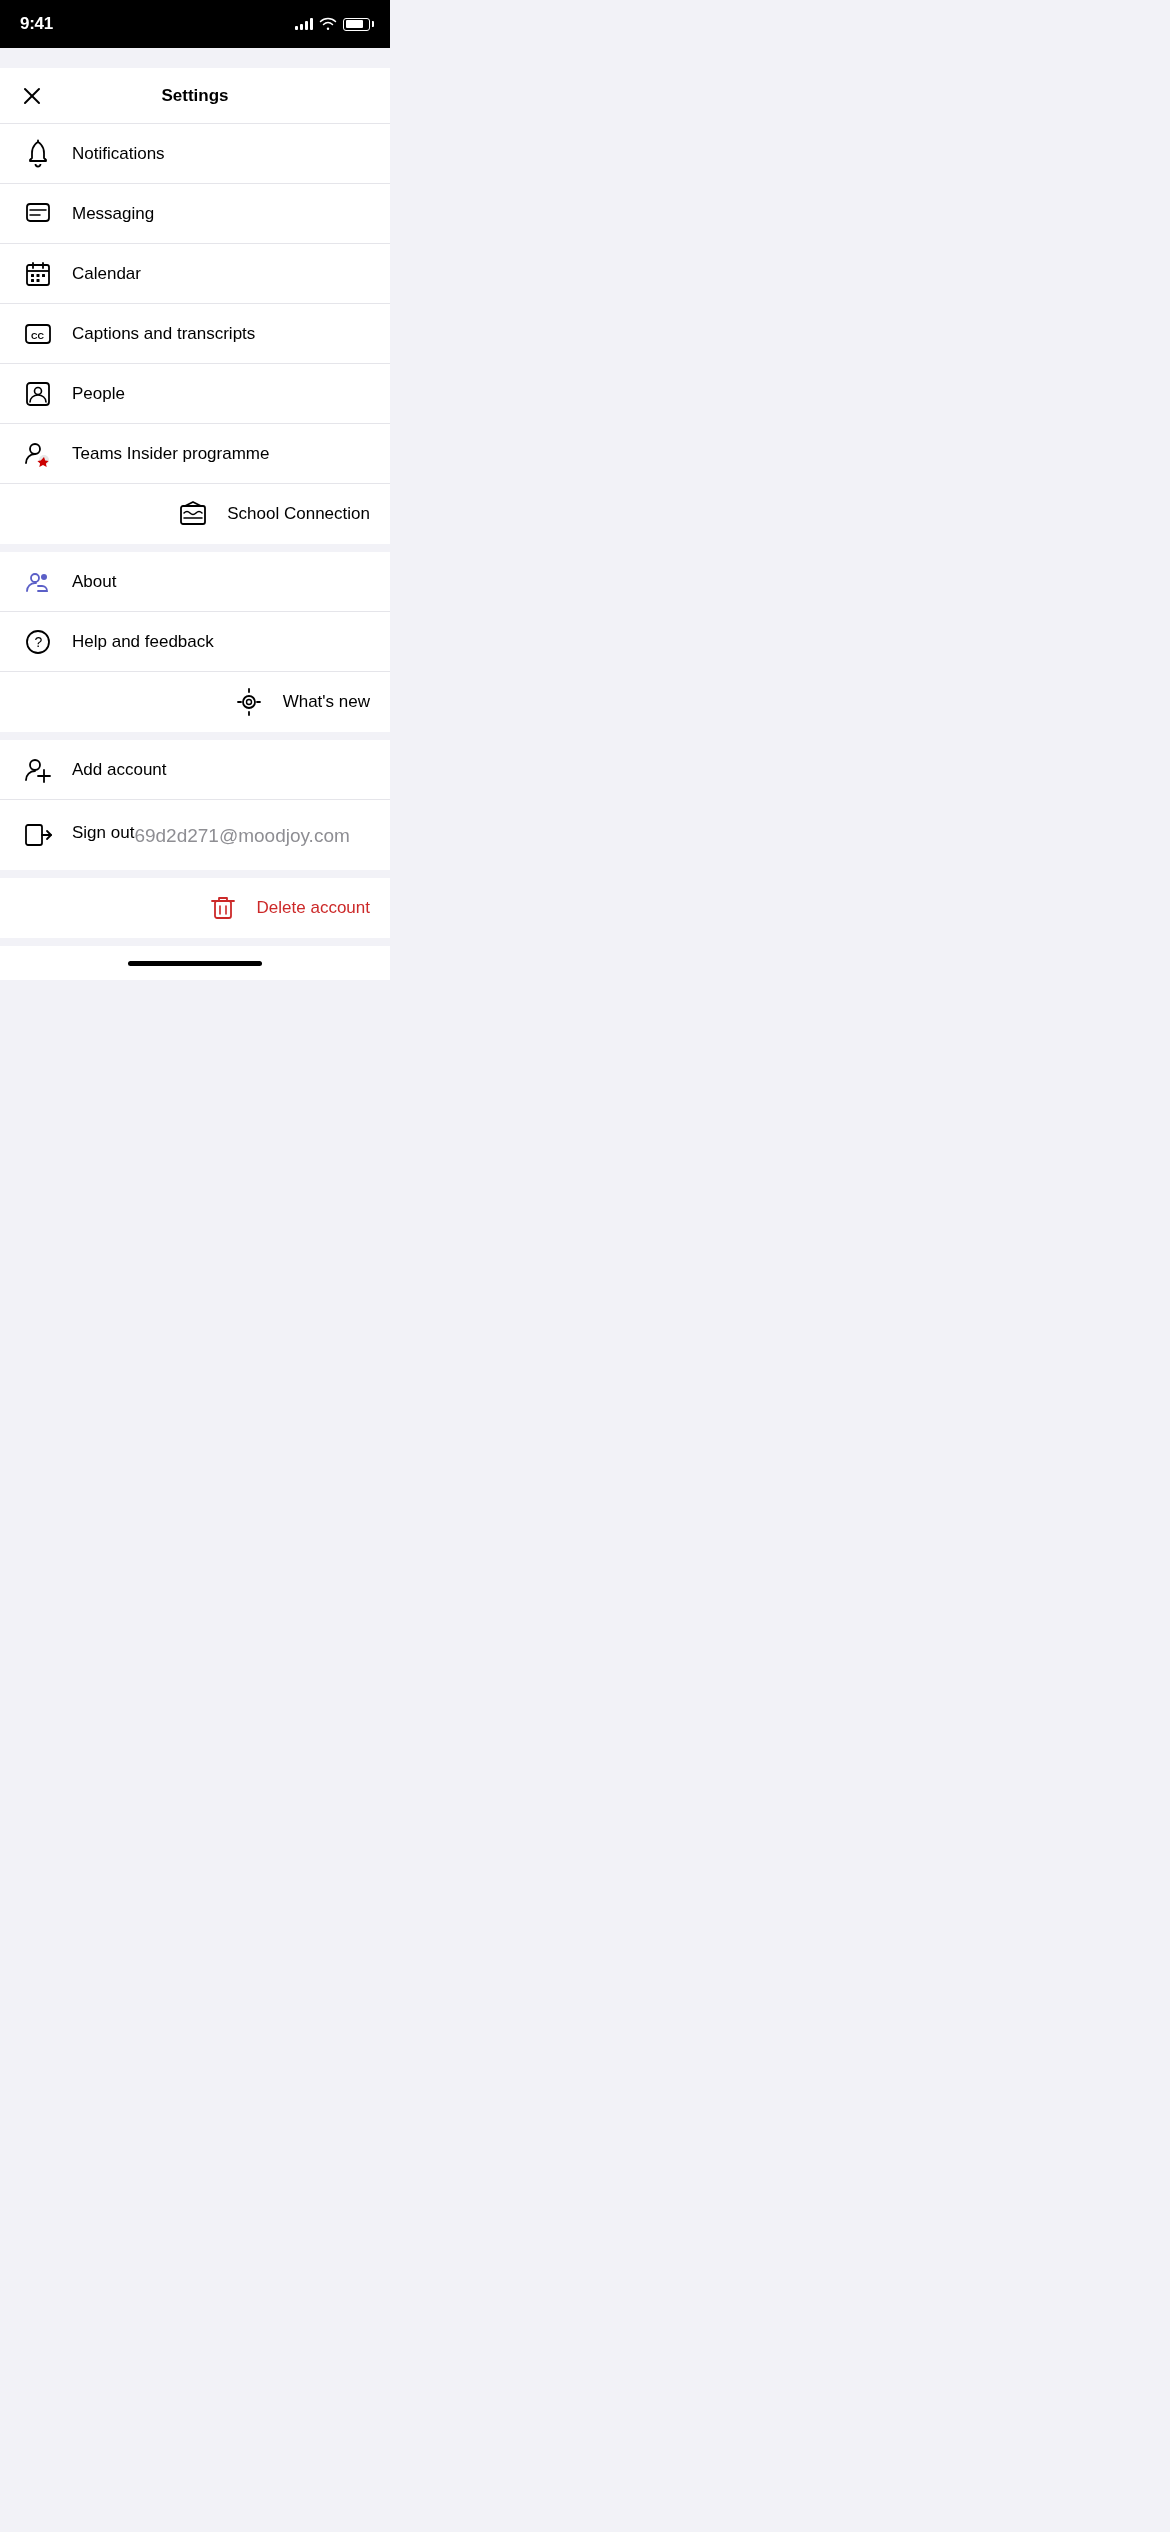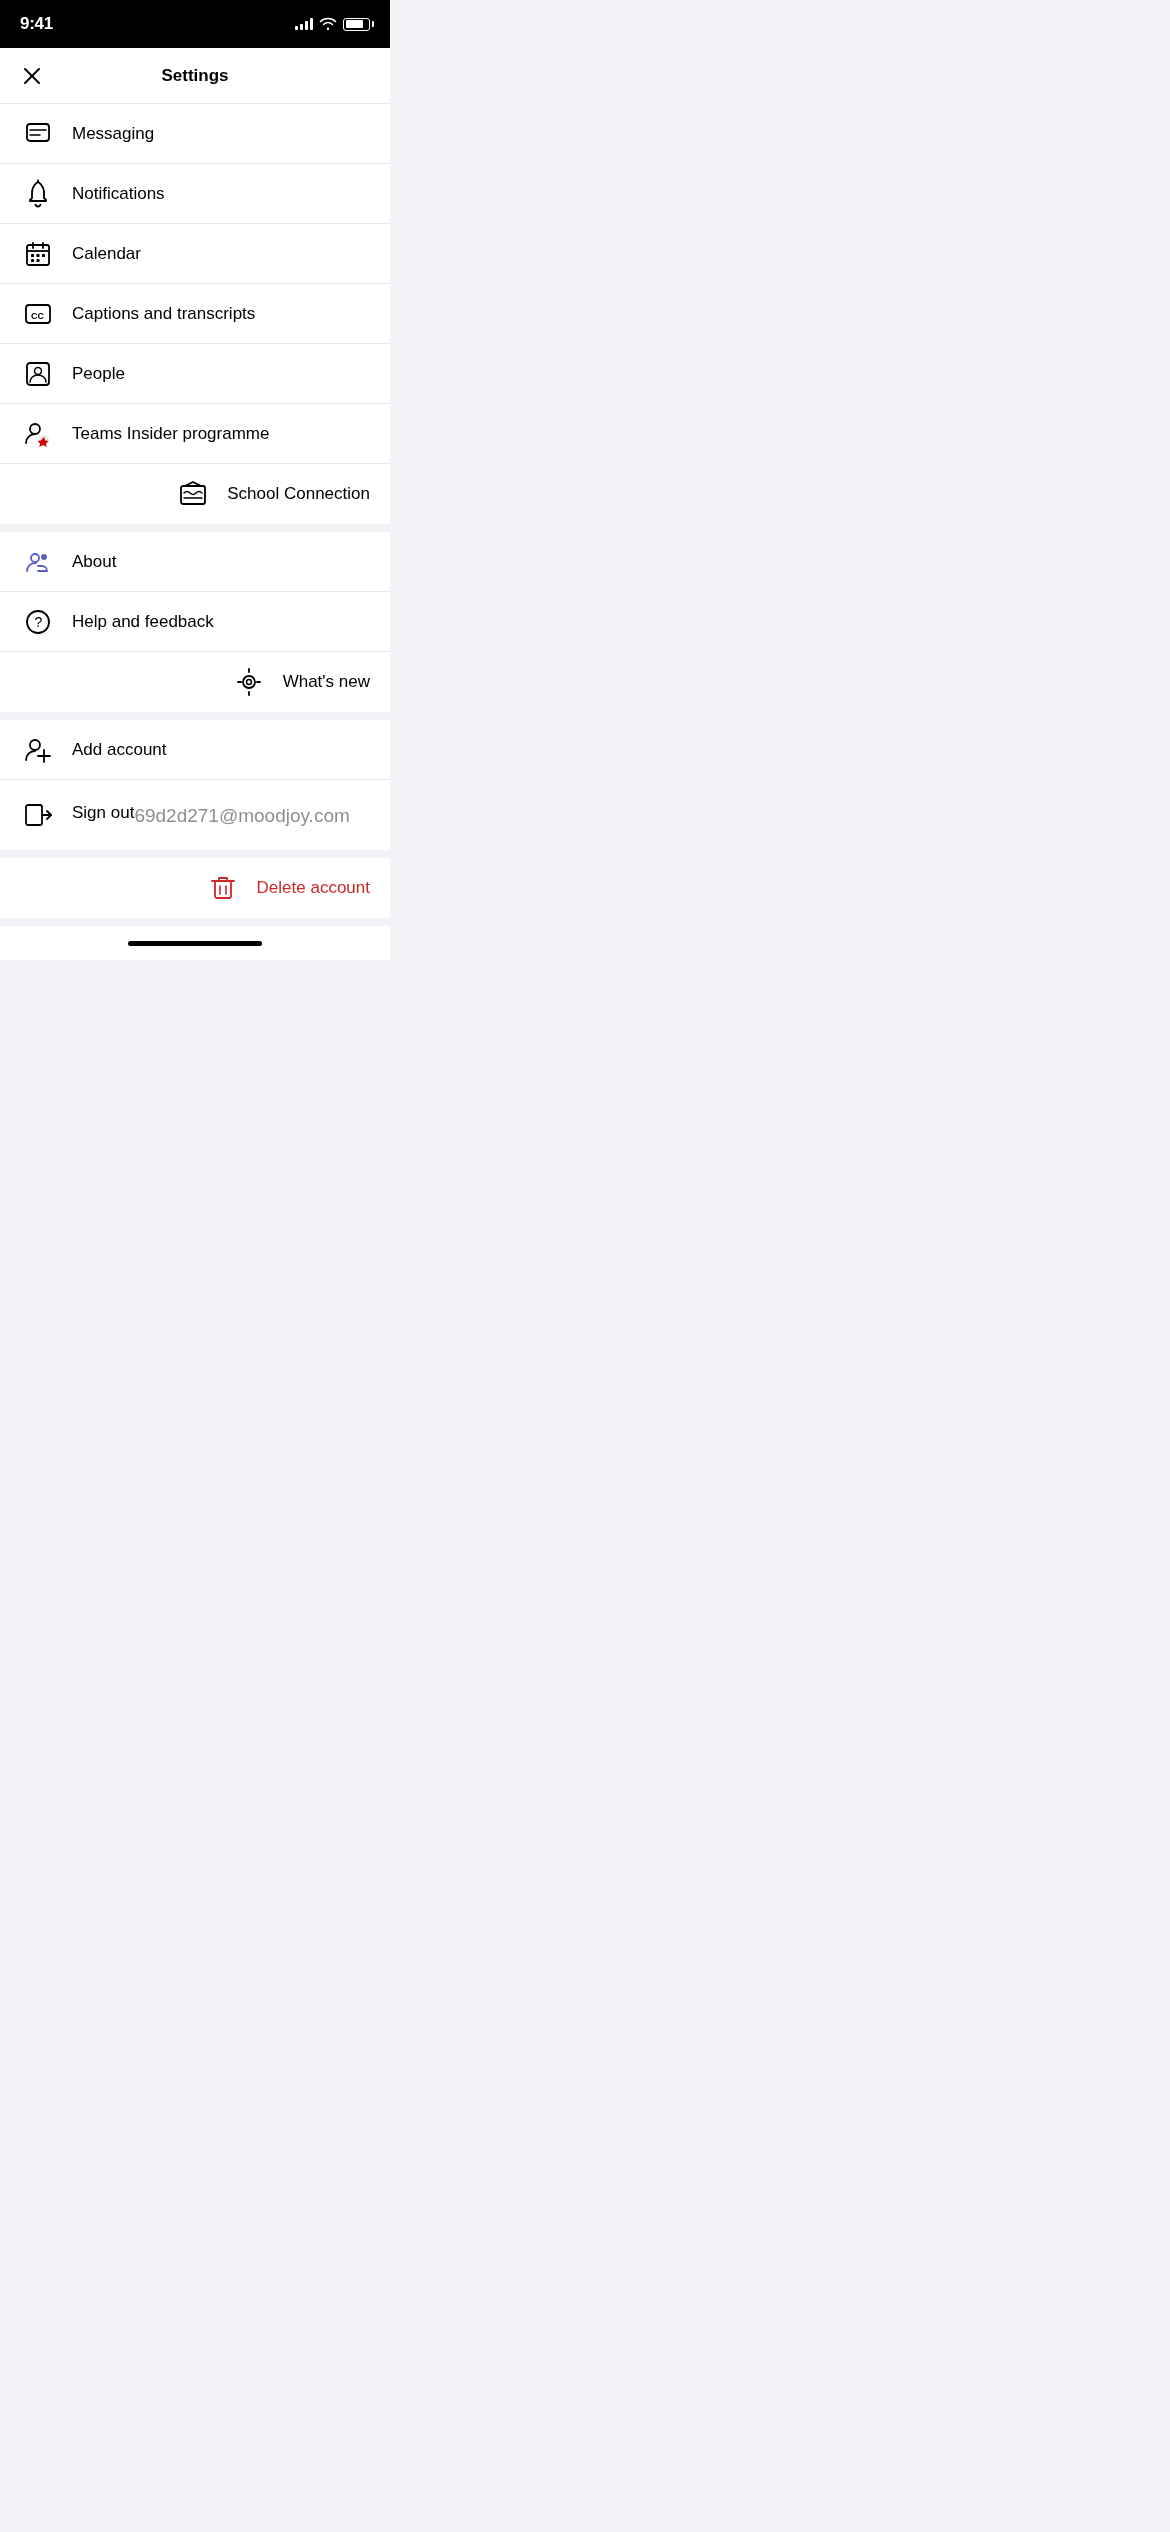--- a/index.html
+++ b/index.html
@@ -80,20 +80,21 @@
 
     
     .header {
       background: #fff;
       height: 56px;
       display: flex;
       align-items: center;
       justify-content: center;
       position: relative;
       border-bottom: 1px solid #e5e5ea;
+      margin-top: 20px;
     }
     .header-title {
       font-size: 17px;
       font-weight: 600;
       color: #000;
     }
     .close-btn {
       position: absolute;
       left: 16px;
       top: 50%;
@@ -226,38 +227,38 @@
       <line x1="16" y1="2" x2="2" y2="16"></line>
     </svg>
   </div>
   <span class="header-title">Settings</span>
 </div>
 
 <div class="section">
 
   <div class="menu-item">
     <div class="menu-icon">
+      <svg width="26" height="28" viewBox="0 0 26 28" fill="none">
+        <path d="M13 2C13 2 7 5 7 13v5l-2 2v1h16v-1l-2-2v-5c0-8-6-11-6-11z" stroke="#000" stroke-width="1.8" stroke-linejoin="round" fill="none"></path>
+        <path d="M10.5 24a2.5 2.5 0 0 0 5 0" stroke="#000" stroke-width="1.8" fill="none"></path>
+        <line x1="13" y1="2" x2="13" y2="0.5" stroke="#000" stroke-width="1.8" stroke-linecap="round"></line>
+      </svg>
+    </div>
+    <span class="menu-label">Notifications</span>
+  </div>
+
+  <div class="menu-item">
+    <div class="menu-icon">
       <svg width="26" height="26" viewBox="0 0 26 26" fill="none">
         <rect x="2" y="3" width="22" height="17" rx="3" stroke="#000" stroke-width="1.8" fill="none"></rect>
         <line x1="5" y1="9" x2="21" y2="9" stroke="#000" stroke-width="1.5" stroke-linecap="round"></line>
         <line x1="5" y1="14" x2="15" y2="14" stroke="#000" stroke-width="1.5" stroke-linecap="round"></line>
       </svg>
     </div>
     <span class="menu-label">Messaging</span>
-  </div>
-
-  <div class="menu-item">
-    <div class="menu-icon">
-      <svg width="26" height="28" viewBox="0 0 26 28" fill="none">
-        <path d="M13 2C13 2 7 5 7 13v5l-2 2v1h16v-1l-2-2v-5c0-8-6-11-6-11z" stroke="#000" stroke-width="1.8" stroke-linejoin="round" fill="none"></path>
-        <path d="M10.5 24a2.5 2.5 0 0 0 5 0" stroke="#000" stroke-width="1.8" fill="none"></path>
-        <line x1="13" y1="2" x2="13" y2="0.5" stroke="#000" stroke-width="1.8" stroke-linecap="round"></line>
-      </svg>
-    </div>
-    <span class="menu-label">Notifications</span>
   </div>
 
   <div class="menu-item">
     <div class="menu-icon">
       <svg width="26" height="26" viewBox="0 0 26 26" fill="none">
         <rect x="2" y="4" width="22" height="20" rx="2" stroke="#000" stroke-width="1.8" fill="none"></rect>
         <line x1="2" y1="10" x2="24" y2="10" stroke="#000" stroke-width="1.8"></line>
         <line x1="8" y1="2" x2="8" y2="7" stroke="#000" stroke-width="1.8" stroke-linecap="round"></line>
         <line x1="18" y1="2" x2="18" y2="7" stroke="#000" stroke-width="1.8" stroke-linecap="round"></line>
         <rect x="6" y="13" width="3" height="3" rx="0.5" fill="#000"></rect>

